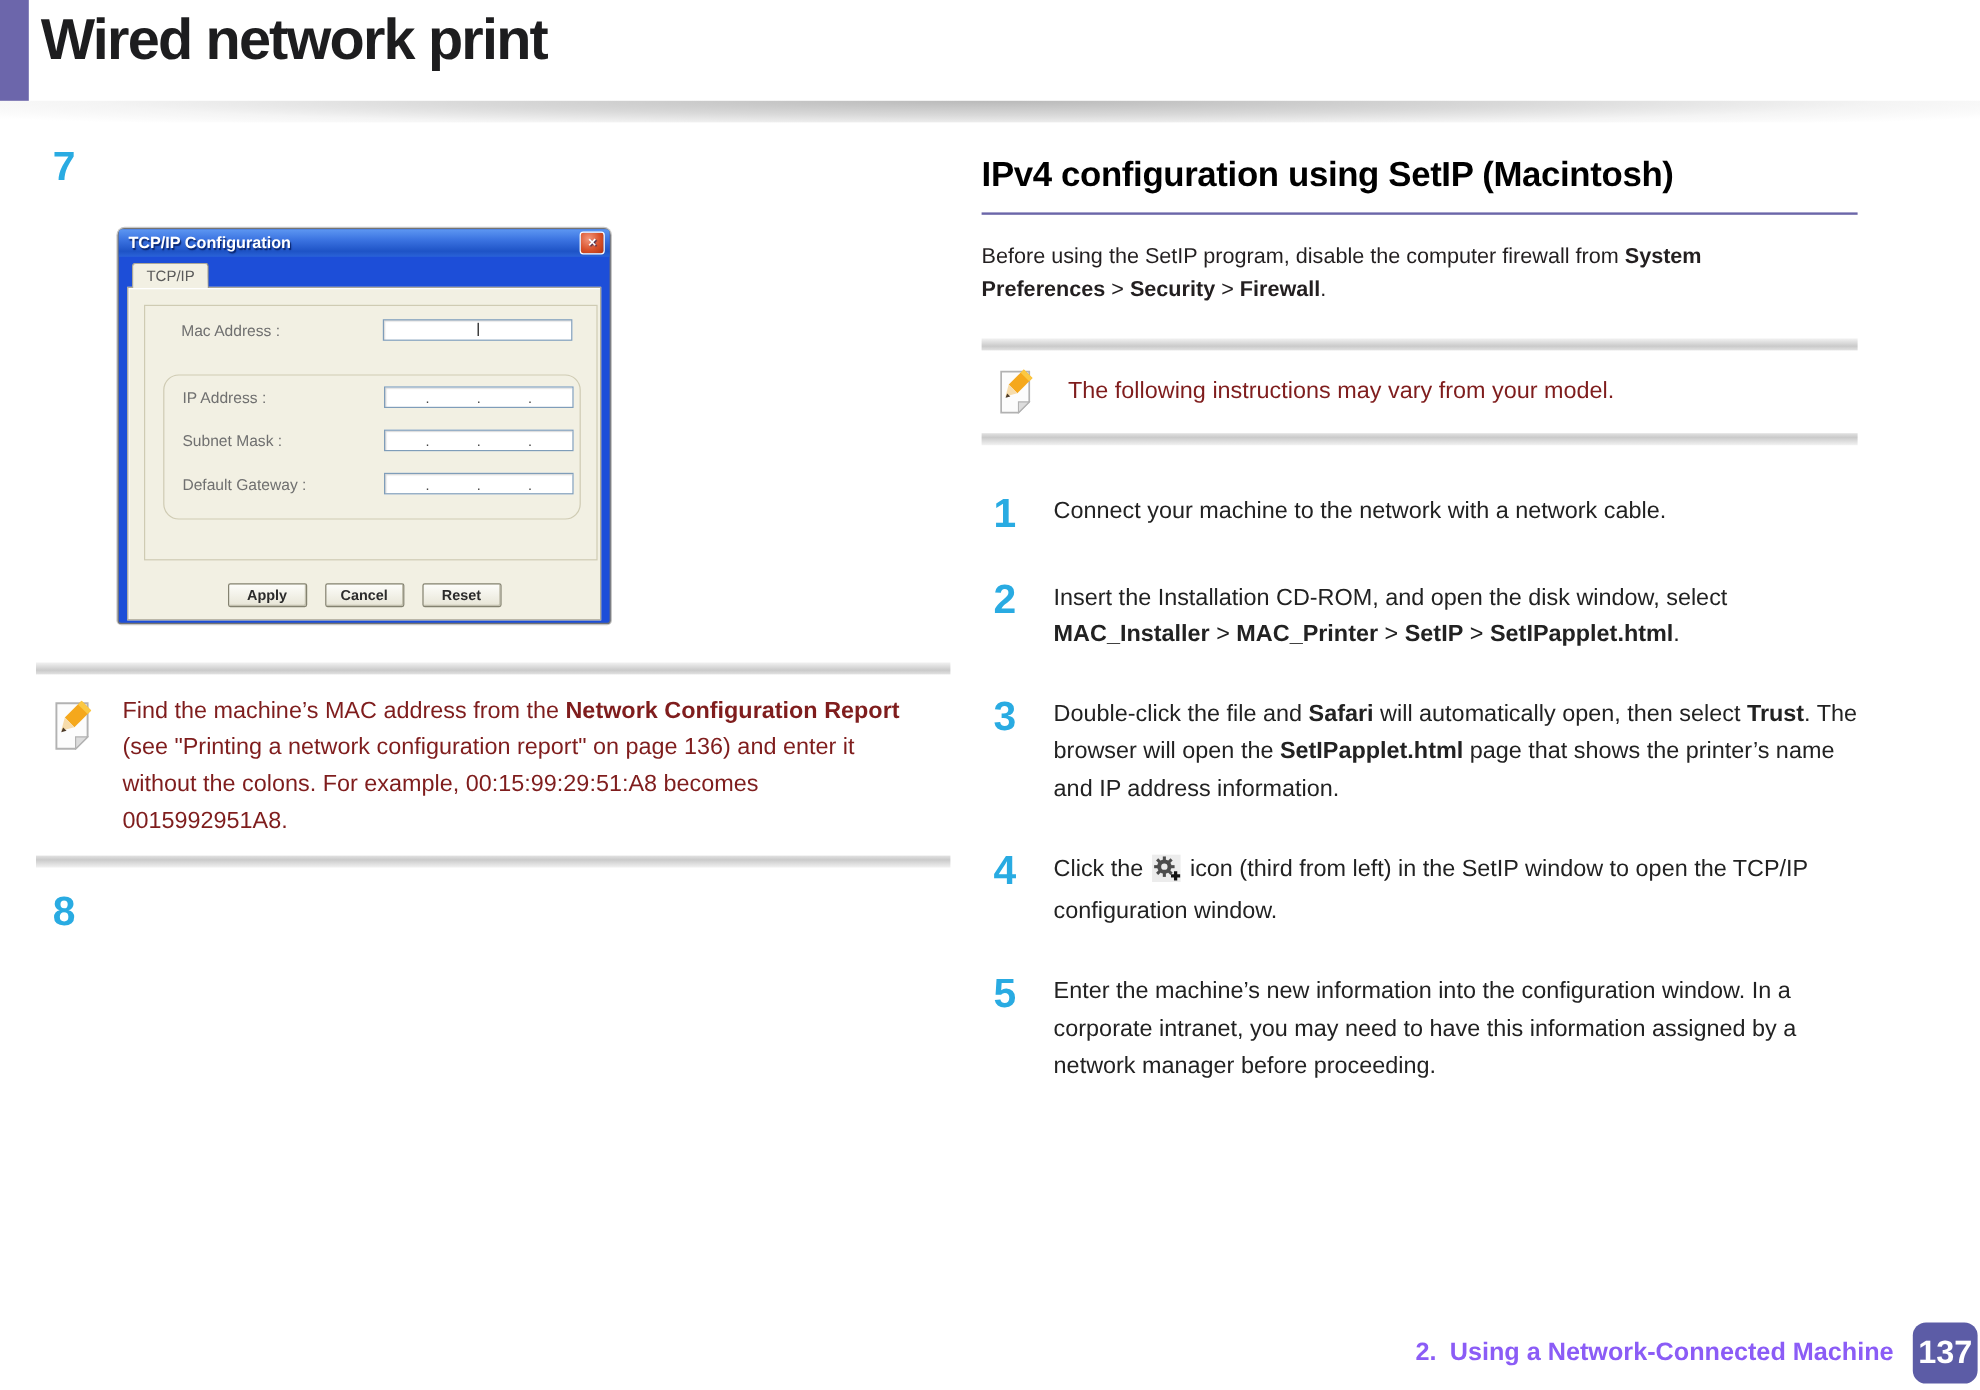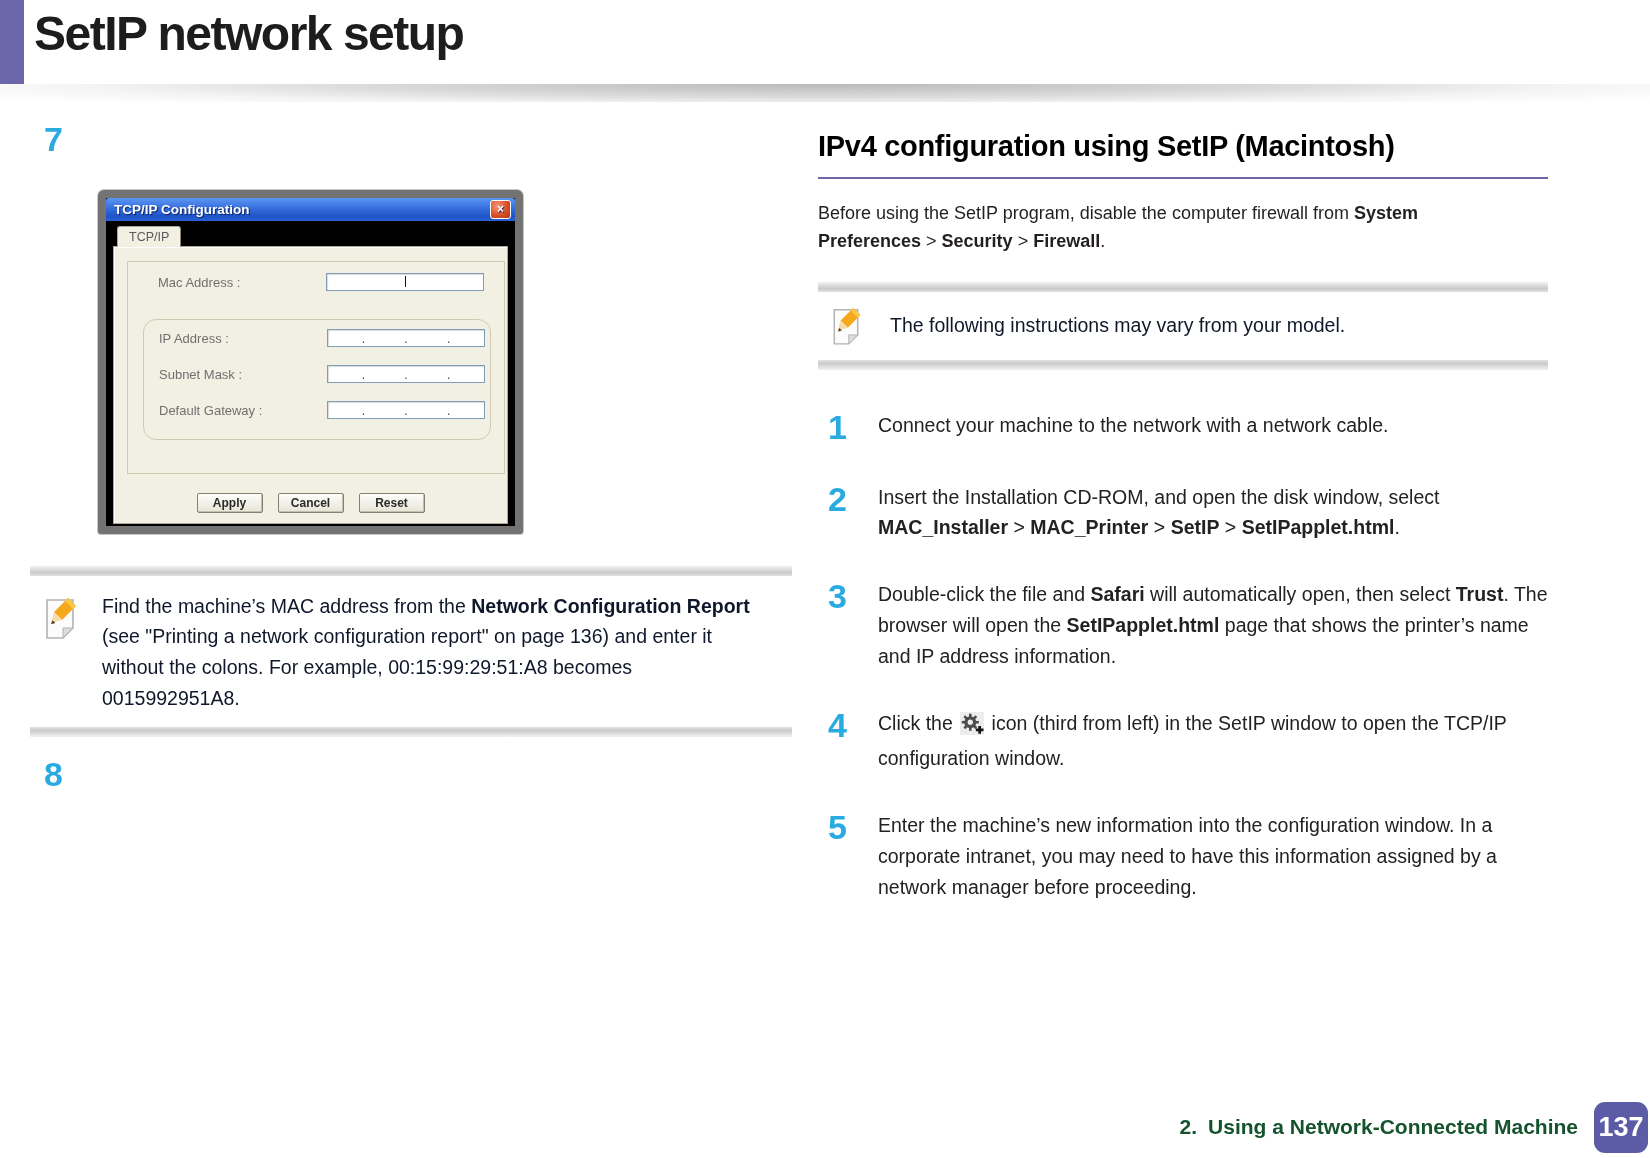--- a/index.html
+++ b/index.html
@@ -21,22 +21,22 @@
   
   .col-left{position:absolute;left:30px;top:122px;width:762px;}
   .col-right{position:absolute;left:818px;top:126px;width:730px;}
 
   .step{display:flex;gap:25px;padding-left:14px;}
   .step-num{min-width:28px;font-size:34px;font-weight:bold;color:#29abe2;line-height:1.05;}
   .step-body{font-size:19.5px;line-height:1.58;color:#222;width:672px;}
 
   
   .shot-wrap{margin:32px 0 0 68px;}
-  .xp-dialog{position:relative;width:409px;height:328px;background:#000000;
-    border:8px solid #737373;border-radius:6px 6px 3px 3px;box-shadow:0 0 0 1px #c7c7c7;}
+  .xp-dialog{position:relative;width:409px;height:328px;background:#1d4ed8;
+    border:1px solid #737373;border-radius:6px 6px 3px 3px;box-shadow:0 0 0 1px #c7c7c7;}
   .xp-titlebar{height:23px;display:flex;align-items:center;padding:0 4px 0 8px;
     border-radius:3px 3px 0 0;
     background:linear-gradient(180deg,#5d97f2 0%,#3a72e0 40%,#1e53c6 80%,#2a63d8 100%);
     color:#fff;font-size:13.5px;font-weight:bold;text-shadow:1px 1px 1px rgba(0,20,80,.8);}
   .xp-close{margin-left:auto;width:19px;height:17px;border:1px solid #fff;border-radius:3px;
     background:radial-gradient(circle at 35% 30%,#f4977b,#d8512a 55%,#b03110);
     color:#fff;font-size:12px;font-weight:bold;display:flex;align-items:center;justify-content:center;line-height:1;}
   .xp-body{padding:5px 7px 0;}
   .xp-tab{display:inline-block;margin-left:4px;padding:3px 11px 3px;position:relative;z-index:2;
     font-size:12.5px;color:#5a5a5a;background:#f2f0e3;border:1px solid #aca899;border-bottom:none;
@@ -57,44 +57,44 @@
     color:#2b2b2b;background:linear-gradient(180deg,#fdfdfa,#e7e5d6);
     border:1px solid #848270;border-radius:2px;box-shadow:inset -1px -1px 0 #c2c0ae;
     display:flex;align-items:center;justify-content:center;line-height:1;}
 
   
   .note{margin-top:32px;}
   .note-bar{height:10px;background:linear-gradient(180deg,#f2f2f2 0%,#cacaca 65%,#e2e2e2 100%);}
   .note-bar.bottom{background:linear-gradient(180deg,#e2e2e2 0%,#cacaca 35%,#f2f2f2 100%);}
   .note-content{display:flex;gap:22px;padding:15px 0 13px 10px;}
   .note-icon{flex:0 0 40px;padding-top:2px;}
-  .note-text{font-size:19.5px;line-height:1.58;color:#0f172a;width:670px;}
+  .note-text{font-size:19.5px;line-height:1.58;color:#7f1d1d;width:670px;}
   .note-text.single{align-self:center;}
 
   
   .section-heading{font-size:29px;font-weight:bold;color:#000000;letter-spacing:-0.3px;
     padding:4px 0 14px 0;border-bottom:2px solid #6b66a9;}
   .intro{margin-top:20px;font-size:18px;line-height:1.58;width:700px;}
   .steps-right{margin-top:40px;}
   .steps-right .step{padding-left:10px;gap:22px;margin-bottom:36px;}
   .inline-gear{display:inline-block;vertical-align:-5px;margin:0 2px;}
 
   
-  .footer-chapter{position:absolute;top:1115px;right:72px;color:#14532d;font-weight:bold;
+  .footer-chapter{position:absolute;top:1115px;right:72px;color:#8b5cf6;font-weight:bold;
     font-size:21px;white-space:nowrap;}
   .footer-chapter .chapter-no{margin-right:11px;}
   .page-badge{position:absolute;top:1102px;right:2px;width:54px;height:51px;background:#5c5ca6;
     border-radius:11px;color:#fff;font-weight:bold;font-size:27px;
     display:flex;align-items:center;justify-content:center;}
 </style>
 </head>
 <body>
 
 <div class="accent-bar"></div>
-<div class="page-title">SetIP network setup</div>
+<div class="page-title">Wired network print</div>
 <div class="header-rule"></div>
 
 <div class="col-left">
 
   <div class="step">
     <div class="step-num">7</div>
   </div>
 
   <div class="shot-wrap">
     <div class="xp-dialog">

